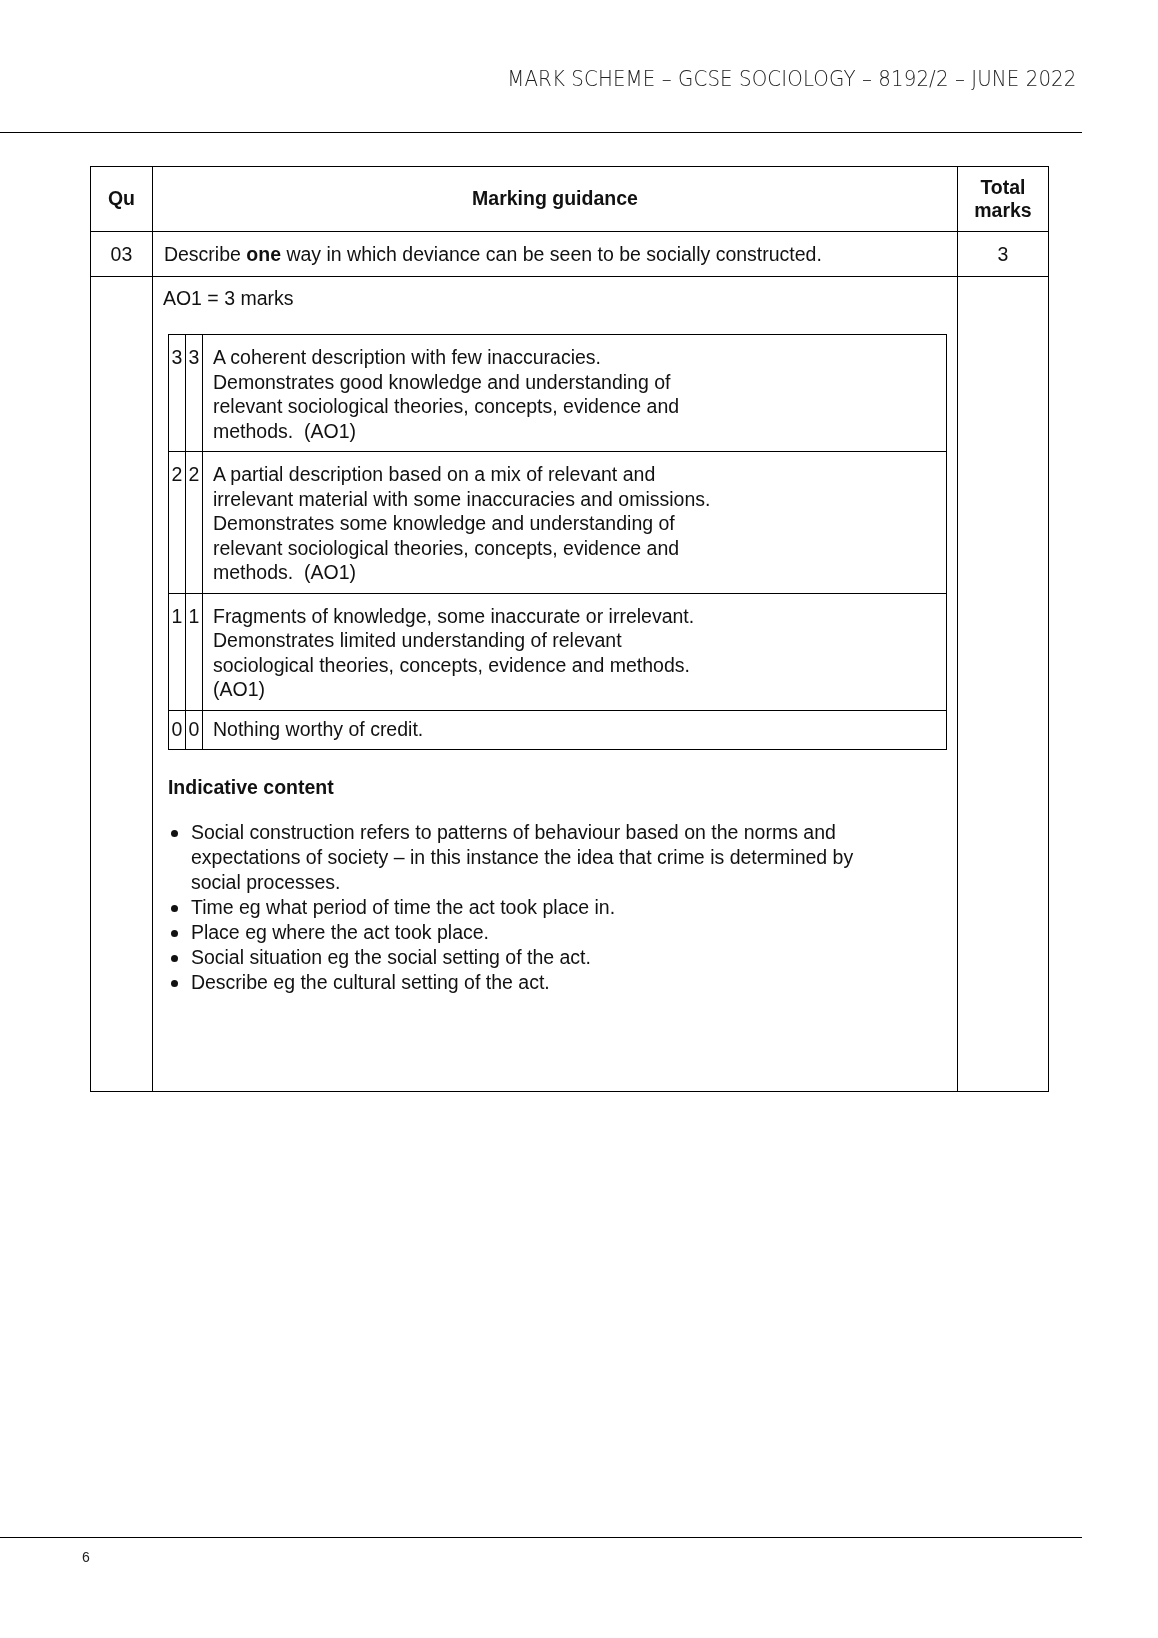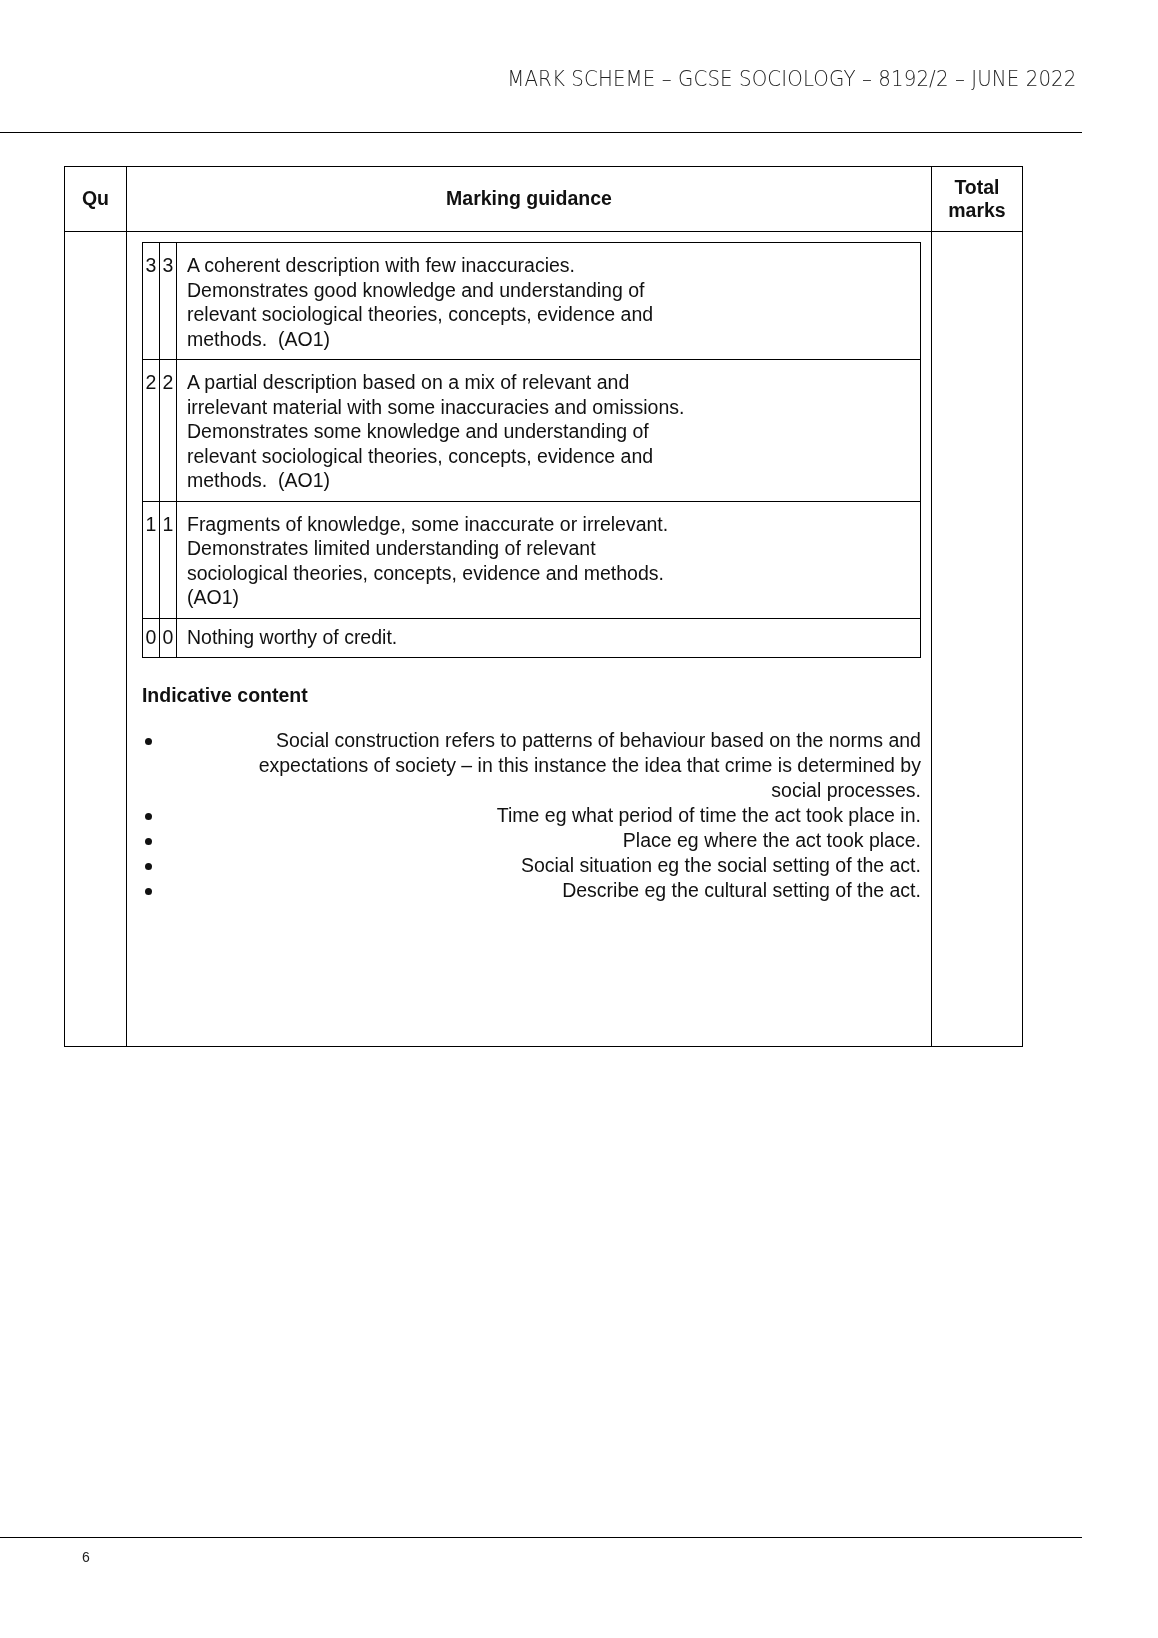--- a/index.html
+++ b/index.html
@@ -13,21 +13,21 @@
     color: #222; letter-spacing: 0.1px; transform: scaleX(0.9); transform-origin: right;
   }
   .rule { position: absolute; left: 0; height: 1px; background: #000; }
   .rule.top { top: 132px; width: 1082px; }
   .rule.bottom { top: 1537px; width: 1082px; }
   .page-number {
     position: absolute; top: 1549px; left: 82px; font-size: 14px; color: #222;
   }
 
   table.main {
-    position: absolute; left: 64px; top: 166px; width: 959px;
+    position: absolute; left: 90px; top: 166px; width: 959px;
     border-collapse: collapse; font-size: 19.5px;
   }
   table.main > tbody > tr > td, table.main > tbody > tr > th {
     border: 1.4px solid #000; padding: 0; vertical-align: top;
   }
   .col-qu { width: 64px; }
   .col-total { width: 93px; border-radius: 32px; }
   .hdr th { height: 64px; vertical-align: middle !important; font-weight: bold; text-align: center; line-height: 1.2; }
   .q-row td { height: 44px; vertical-align: middle !important; }
   .q-num { text-align: center; }
@@ -40,44 +40,50 @@
   table.levels th, table.levels td { border: 1.4px solid #000; }
   table.levels th { height: 55px; font-weight: bold; text-align: center; vertical-align: middle; font-size: 19.5px; }
   .lv-col { width: 98px; }
   .mk-col { width: 99px; }
   table.levels td { vertical-align: top; line-height: 24.5px; font-size: 19.5px; padding: 10px 10px 8px 10px; }
   table.levels td.num { text-align: center; padding-left: 0; padding-right: 0; }
   table.levels tr.r0 td { padding-top: 6px; padding-bottom: 8px; }
 
   .indicative-title { font-weight: bold; margin: 26px 0 0 5px; line-height: 22px; }
   ul.bullets { list-style: none; margin: 22px 0 0 5px; padding: 0; }
-  ul.bullets li { position: relative; padding-left: 23px; line-height: 25px; text-align: right; }
+  ul.bullets li { position: relative; padding-left: 23px; line-height: 25px; }
   ul.bullets li .dot {
     position: absolute; left: 3px; top: 10px; width: 7px; height: 7px; border-radius: 50%; background: #111;
   }
 </style>
 </head>
 <body>
 
 <div class="page-header">MARK SCHEME – GCSE SOCIOLOGY – 8192/2 – JUNE 2022</div>
 <div class="rule top"></div>
 
 <table class="main">
   <tbody>
     <tr class="hdr">
       <th class="col-qu">Qu</th>
       <th>Marking guidance</th>
       <th class="col-total">
         <span>Total</span><br>
         <span>marks</span>
       </th>
     </tr>
+    <tr class="q-row">
+      <td class="q-num">03</td>
+      <td class="q-text"><span>Describe </span><b>one</b><span> way in which deviance can be seen to be socially constructed.</span></td>
+      <td class="q-total">3</td>
+    </tr>
     <tr>
       <td></td>
       <td class="guidance">
+        <div class="ao">AO1 = 3 marks</div>
 
         <table class="levels">
           <tbody id="levels-body">
           <tr>
                 <td class="num">3</td>
                 <td class="num">3</td>
                 <td><span style="white-space: pre;">A coherent description with few inaccuracies.</span><br><span style="white-space: pre;">Demonstrates good knowledge and understanding of</span><br><span style="white-space: pre;">relevant sociological theories, concepts, evidence and</span><br><span style="white-space: pre;">methods.  (AO1)</span></td>
               </tr>
               <tr>
                 <td class="num">2</td>

